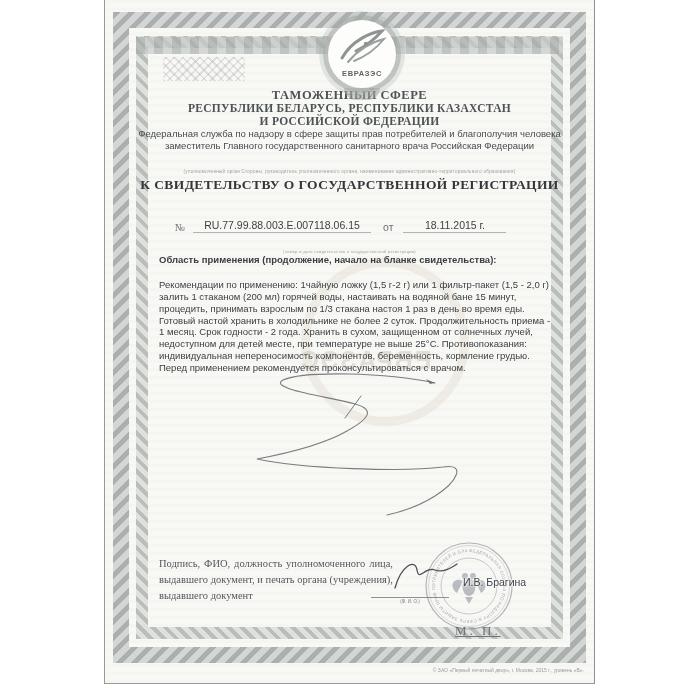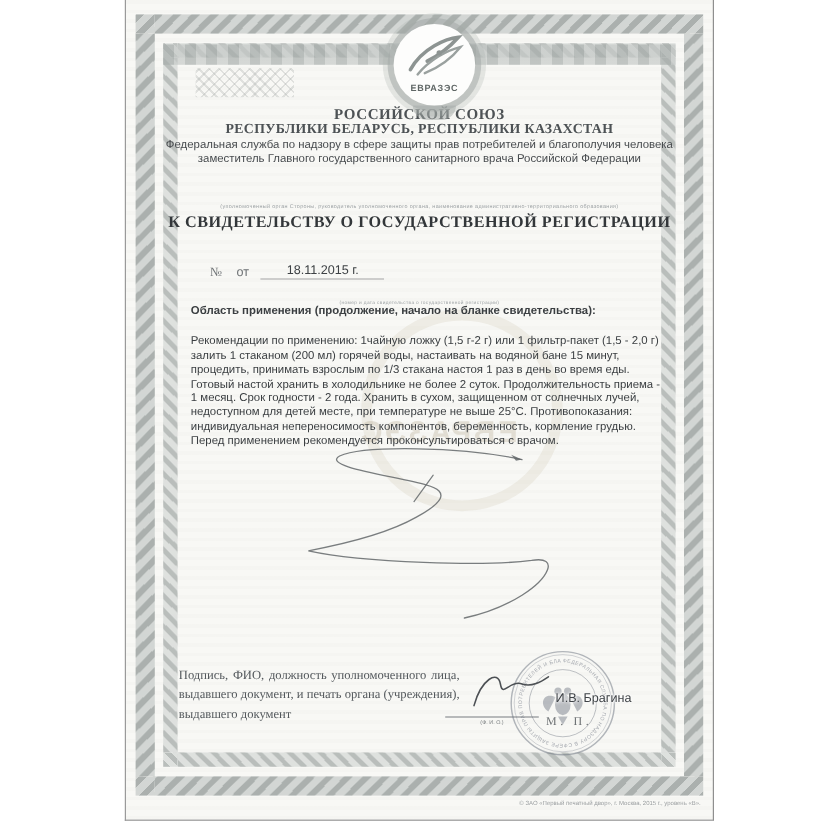--- a/index.html
+++ b/index.html
@@ -59,29 +59,29 @@
 
   
   .wm-circle{left:196px;top:258px;width:150px;height:150px;border:9px solid rgba(212,204,186,.28);
     border-radius:50%;z-index:0;}
   .wm-text{left:175px;top:346px;width:170px;text-align:center;font-weight:bold;font-size:25px;
     letter-spacing:2px;color:rgba(195,186,166,.4);transform:scaleX(-1);z-index:0;}
 
   
   .flourish{left:0;top:0;width:491px;height:684px;z-index:3;pointer-events:none;}
   .sig-left{left:44px;top:556px;width:234px;font-family:"Liberation Serif",serif;font-size:10.5px;
-    line-height:1.5;color:#53585c;text-align:justify;z-index:2;}
+    line-height:1.5;color:#53585c;text-align:justify;z-index:2;padding-left:10px;}
   .sig-small{left:286px;top:554px;z-index:3;}
   .fio-line{left:266px;top:597px;width:78px;border-top:1px solid #8d9194;z-index:2;}
   .fio-caption{left:262px;top:599px;width:86px;text-align:center;font-size:4.5px;color:#7c8083;z-index:2;}
   .stamp{left:318px;top:540px;z-index:2;}
   .signer{left:358px;top:576px;font-size:10.5px;color:#3f4347;z-index:4;
     text-shadow:0 0 3px #fff,0 0 3px #fff,0 0 4px #fff;}
-  .mp{left:350px;top:596px;font-family:"Liberation Serif",serif;font-size:10px;
-    letter-spacing:3px;color:#6e7275;z-index:2;}
+  .mp{left:350px;top:623px;font-family:"Liberation Serif",serif;font-size:13px;
+    letter-spacing:3px;color:#6e7275;z-index:2;text-decoration:underline;}
   .footer{right:10px;top:667px;font-size:5px;color:#9a9ea0;z-index:2;}
 </style>
 </head>
 <body>
 
 <div class="page">
 
   <div class="abs frame-outer"></div>
   <div class="abs frame-inner"></div>
   <div class="abs top-banner"></div>
@@ -94,34 +94,36 @@
   <div class="abs emblem">
     <svg width="52" height="40" viewBox="0 0 52 40">
       <path d="M6,32 C16,14 36,6 46,5 C38,14 28,21 20,25" fill="none" stroke="#8d9492" stroke-width="3" stroke-linecap="round"></path>
       <path d="M12,36 C22,24 36,16 48,13 C40,23 28,31 18,35" fill="none" stroke="#9aa19f" stroke-width="2" stroke-linecap="round"></path>
       <circle cx="30" cy="18" r="2.2" fill="#8d9492"></circle>
     </svg>
     <span class="emblem-label">ЕВРАЗЭС</span>
   </div>
 
   <div class="abs header">
-    <div class="h-serif h1">РОССИЙСКОЙ СОЮЗ</div>
+    <div class="h-serif h1">ТАМОЖЕННЫЙ СФЕРЕ</div>
     <div class="h-serif h2">РЕСПУБЛИКИ БЕЛАРУСЬ, РЕСПУБЛИКИ КАЗАХСТАН</div>
+    <div class="h-serif h2">И РОССИЙСКОЙ ФЕДЕРАЦИИ</div>
     <div class="h-sans">Федеральная служба по надзору в сфере защиты прав потребителей и благополучия человека</div>
-    <div class="h-sans">заместитель Главного государственного санитарного врача Российской Федерации</div>
+    <div class="h-sans">заместитель Главного государственного санитарного врача Российская Федерации</div>
   </div>
 
   <div class="abs fp fp-top">(уполномоченный орган Стороны, руководитель уполномоченного органа, наименование административно-территориального образования)</div>
 
   <div class="abs title">
     <div class="t2">К СВИДЕТЕЛЬСТВУ О ГОСУДАРСТВЕННОЙ РЕГИСТРАЦИИ</div>
   </div>
 
   <div class="abs num-row">
     <span class="lbl">№</span>
+    <span class="cell number">RU.77.99.88.003.E.007118.06.15</span>
     <span class="from">от</span>
     <span class="cell date">18.11.2015 г.</span>
   </div>
 
   <div class="abs fp fp-mid">(номер и дата свидетельства о государственной регистрации)</div>
 
   <div class="abs body-block">
     <div class="body-heading">Область применения (продолжение, начало на бланке свидетельства):</div>
     <div class="body-text">Рекомендации по применению: 1чайную ложку (1,5 г-2 г) или 1 фильтр-пакет (1,5 - 2,0 г) залить 1 стаканом (200 мл) горячей воды, настаивать на водяной бане 15 минут, процедить, принимать взрослым по 1/3 стакана настоя 1 раз в день во время еды. Готовый настой хранить в холодильнике не более 2 суток. Продолжительность приема - 1 месяц. Срок годности - 2 года. Хранить в сухом, защищенном от солнечных лучей, недоступном для детей месте, при температуре не выше 25°С. Противопоказания: индивидуальная непереносимость компонентов, беременность, кормление грудью. Перед применением рекомендуется проконсультироваться с врачом.</div>
   </div>

